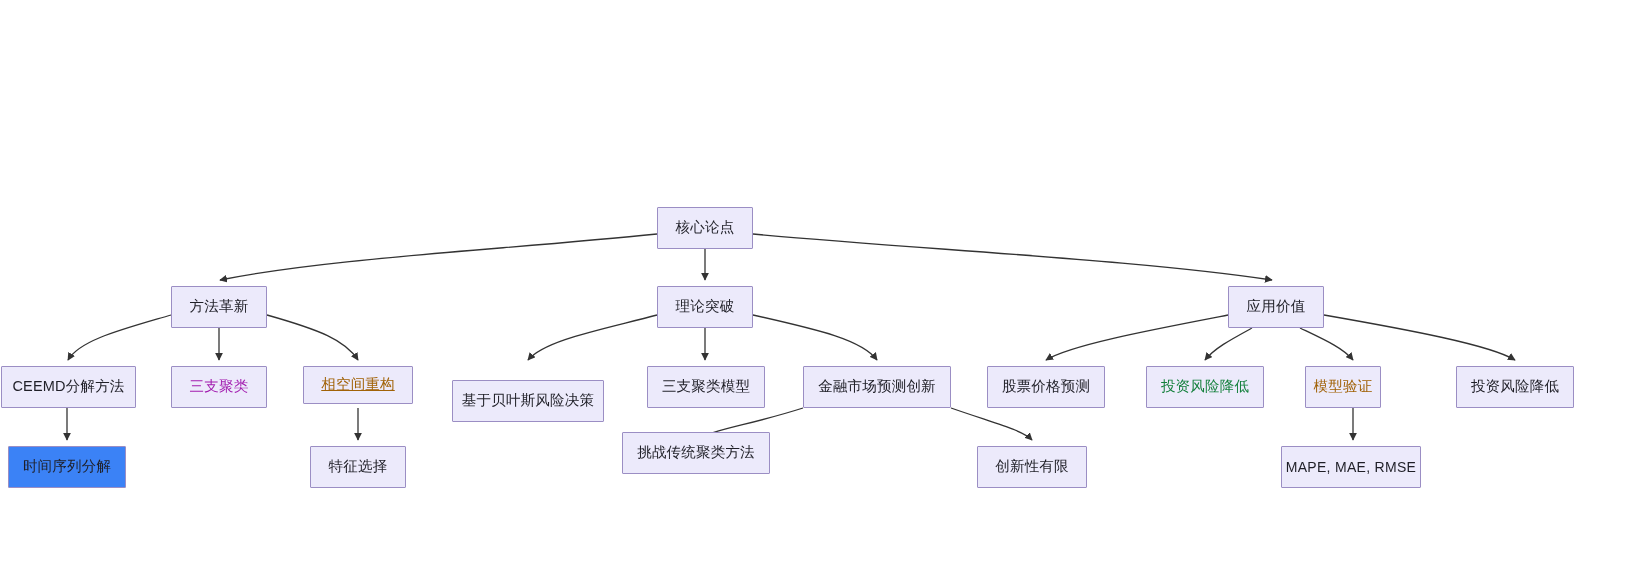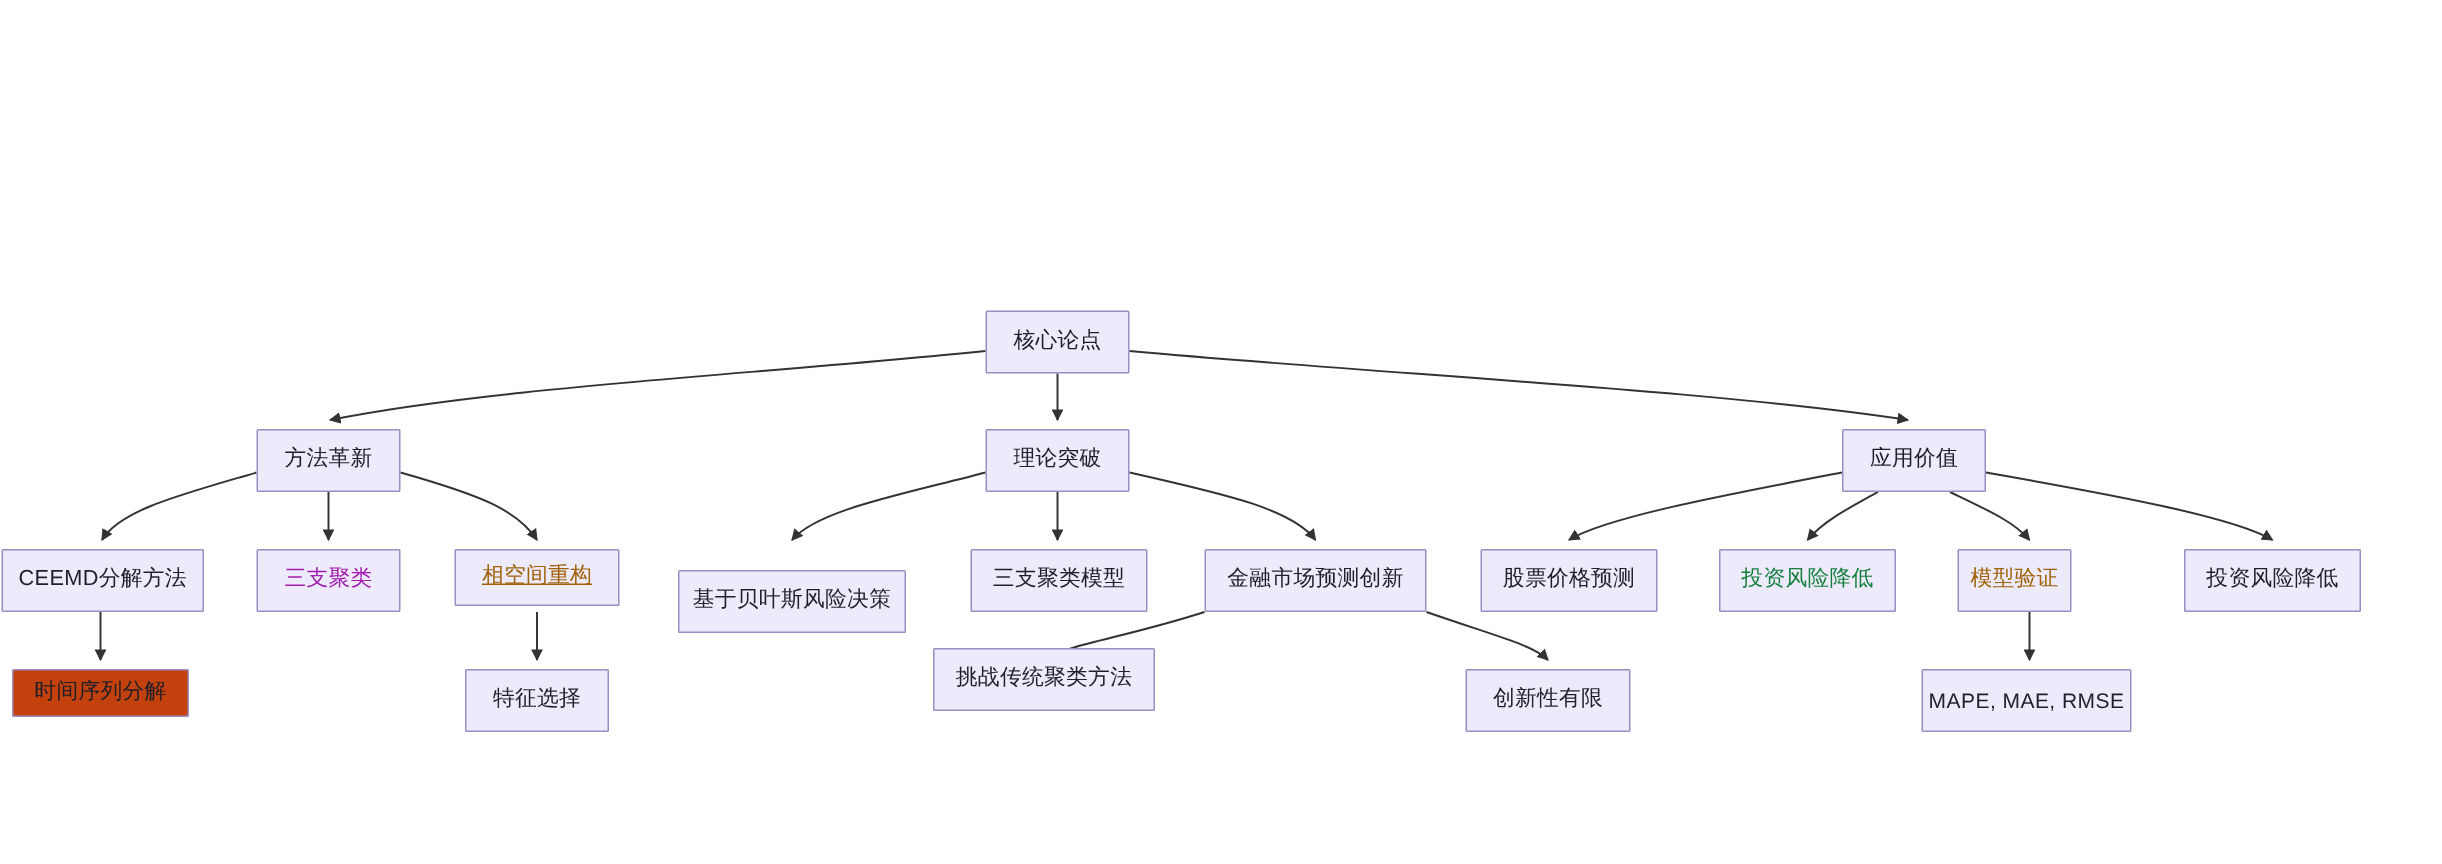--- a/index.html
+++ b/index.html
@@ -124,21 +124,21 @@
       </div>
       <div class="node" style="left: 1146px; top: 366px; width: 118px; height: 42px; background: rgb(236, 234, 251); border-color: rgb(155, 142, 196); color: #15803d;">
         <span class="node-label">投资风险降低</span>
       </div>
       <div class="node" style="left: 1305px; top: 366px; width: 76px; height: 42px; background: rgb(236, 234, 251); border-color: rgb(155, 142, 196); color: #a16207;">
         <span class="node-label">模型验证</span>
       </div>
       <div class="node" style="left: 1456px; top: 366px; width: 118px; height: 42px; background: rgb(236, 234, 251); border-color: rgb(155, 142, 196); color: rgb(31, 31, 39);">
         <span class="node-label">投资风险降低</span>
       </div>
-      <div class="node" style="left: 8px; top: 446px; width: 118px; height: 32px; background: #c2410c; border-color: rgb(155, 142, 196); color: rgb(31, 31, 39);">
+      <div class="node" style="left: 8px; top: 446px; width: 118px; height: 42px; background: #3b82f6; border-color: rgb(155, 142, 196); color: rgb(31, 31, 39);">
         <span class="node-label">时间序列分解</span>
       </div>
       <div class="node" style="left: 310px; top: 446px; width: 96px; height: 42px; background: rgb(236, 234, 251); border-color: rgb(155, 142, 196); color: rgb(31, 31, 39); justify-content: center;">
         <span class="node-label">特征选择</span>
       </div>
       <div class="node" style="left: 622px; top: 432px; width: 148px; height: 42px; background: rgb(236, 234, 251); border-color: rgb(155, 142, 196); color: rgb(31, 31, 39);">
         <span class="node-label">挑战传统聚类方法</span>
       </div>
       <div class="node" style="left: 977px; top: 446px; width: 110px; height: 42px; background: rgb(236, 234, 251); border-color: rgb(155, 142, 196); color: rgb(31, 31, 39);">
         <span class="node-label">创新性有限</span>

